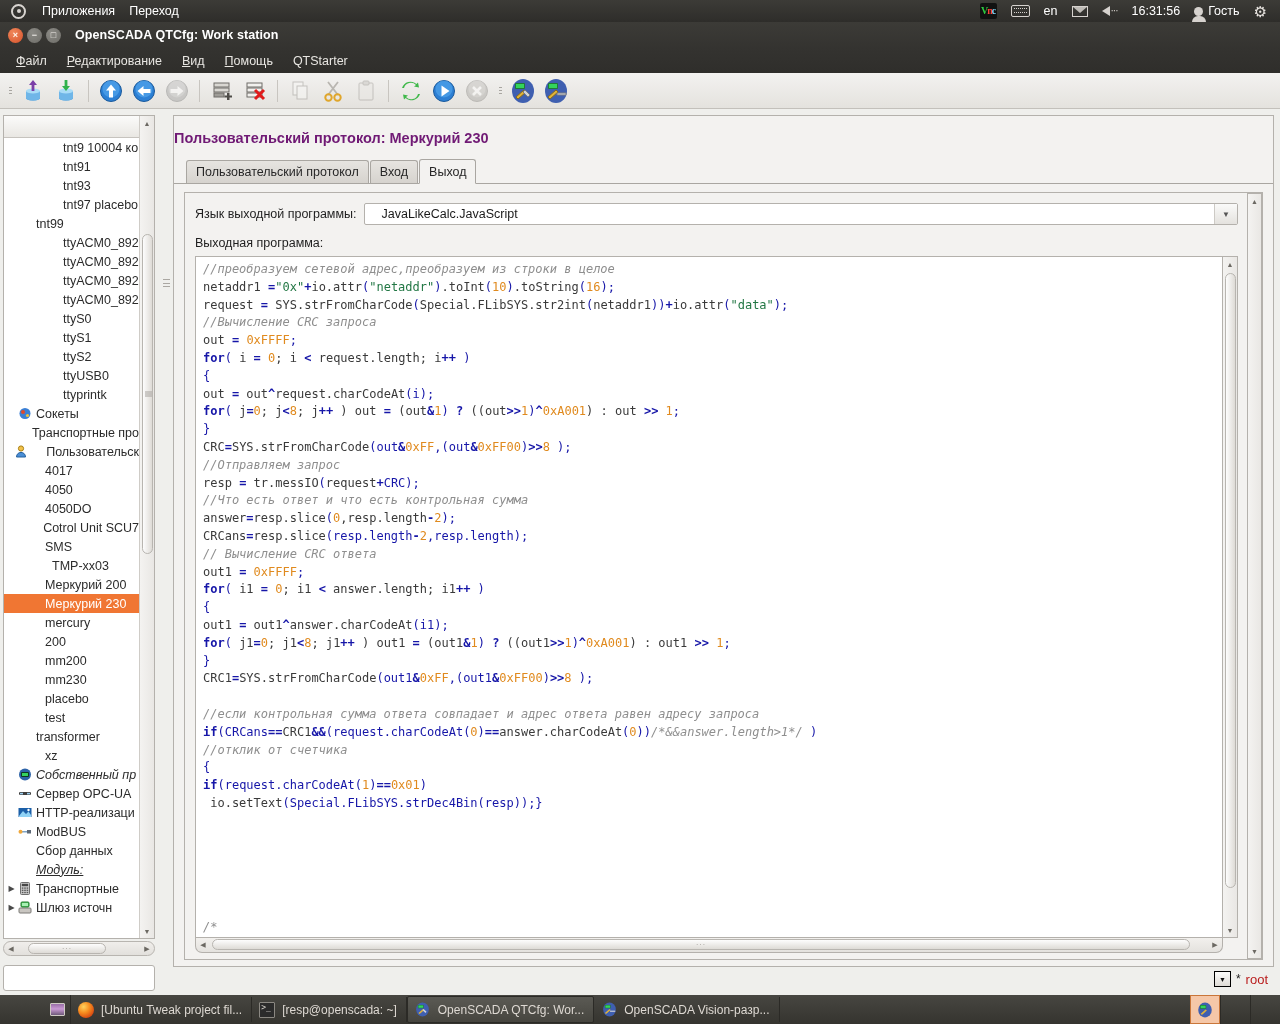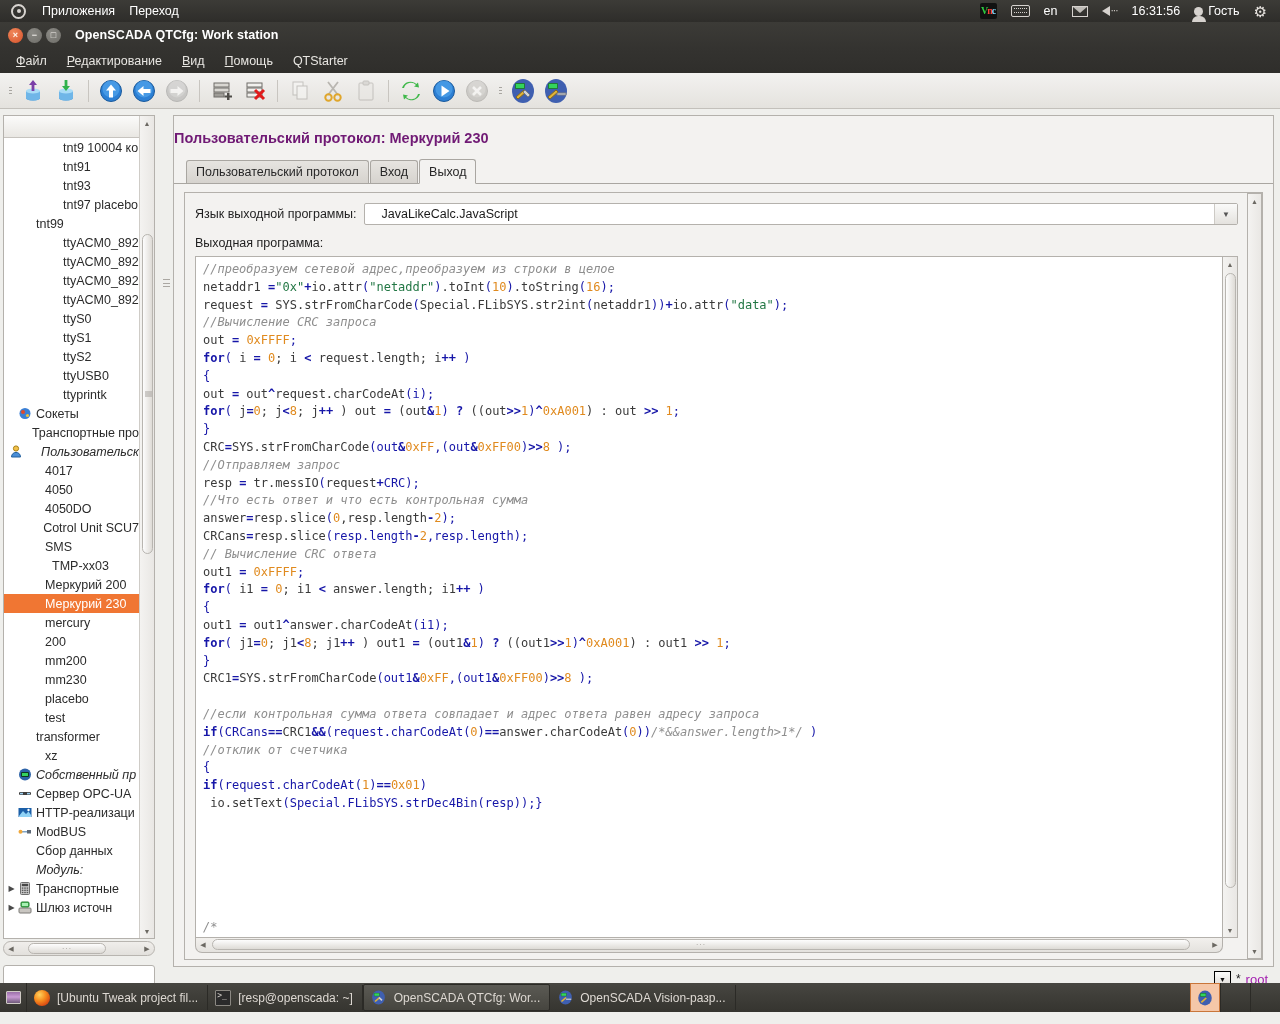--- a/index.html
+++ b/index.html
@@ -132,21 +132,21 @@
   .tnode {
     display:flex; align-items:center; height:19px; font-size:12.5px;
     color:#2b2b2b; white-space:nowrap; padding-left:2px; cursor:default;
   }
   .tnode.selected { background:#f07633; color:#fff; }
   .tnode .arrow {
     width:11px; display:inline-block; text-align:center; font-size:8px; color:#4a4a4a;
   }
   .tnode .tic { width:15px; height:14px; margin-right:4px; display:inline-flex;
                 align-items:center; justify-content:center; flex:0 0 auto;}
-  .tnode.italic { font-style: italic; }
+  .tnode.italic { font-style: italic; text-decoration: underline; }
   
   #tree-vsb {
     width: 15px; background: linear-gradient(to right,#f4f3f1,#e9e7e4);
     border-left: 1px solid #cfccc7; position:relative;
   }
   .sb-arrow { height: 14px; display:flex;align-items:center;justify-content:center;
               font-size:7px; color:#6b6862; }
   #tree-vsb .thumb {
     position:absolute; left:2px; width:11px; border-radius:6px;
     background: linear-gradient(to right,#fdfdfd,#dedbd6);
@@ -272,27 +272,27 @@
   #statusbar {
     height: 24px; display:flex; align-items:center; justify-content:flex-end;
     padding-right:6px; gap:5px; background:#efefec;
   }
   .status-drop {
     width:17px; height:16px; background: linear-gradient(to bottom,#fcfcfb,#dedbd6);
     border:1px solid #000; display:flex; align-items:center; justify-content:center;
     font-size:7px; color:#111;
   }
   .status-star { font-size:12px; color:#222; }
-  .status-user { font-size:13px; color:#a21caf; font-weight:normal; }
+  .status-user { font-size:13px; color:#b91c1c; font-weight:normal; }
 
   
   #taskbar {
-    position:absolute; bottom:12px; left:0; width:1280px; height:29px;
+    position:absolute; bottom:0; left:0; width:1280px; height:29px;
     background: linear-gradient(to bottom, #474641 0%, #35342f 100%);
-    display:flex; align-items:center; color:#ded9d3; font-size:12px;
+    display:flex; align-items:center; color:#ded9d3; font-size:12px;padding-left:44px;
   }
   .tb-showdesk {
     width:27px; height:29px; display:flex;align-items:center;justify-content:center;
     border-right:1px solid #2b2a26;
   }
   .showdesk-glyph {
     width:15px;height:13px;border:1.5px solid #cfcac4;border-radius:1px;
     background: linear-gradient(to bottom,#9a6fa8 0%, #c99ad4 45%, #6f5a7a 100%);
   }
   .task {
@@ -609,21 +609,21 @@
                   <span style="margin-left: 0px;">Транспортные про</span>
                 </div>
                 <div class="tnode">
                   <span class="arrow"></span>
                   <span class="tic">
                     <svg width="14" height="13" viewBox="0 0 14 13">
                       <circle cx="7" cy="3.5" r="2.6" fill="#f2c14a" stroke="#a87f14"></circle>
                       <path d="M2.5 12c0-2.8 2-4.6 4.5-4.6S11.5 9.2 11.5 12z" fill="#4a8ed6" stroke="#23609e"></path>
                     </svg>
                   </span>
-                  <span style="margin-left: 14px; font-style: italic;">Пользовательск</span>
+                  <span style="margin-left: 14px;">Пользовательск</span>
                 </div>
                 <div class="tnode">
                   <span class="arrow"></span>
                   <span class="tic"></span>
                   <span style="margin-left: 9px;">4017</span>
                 </div>
                 <div class="tnode">
                   <span class="arrow"></span>
                   <span class="tic"></span>
                   <span style="margin-left: 9px;">4050</span>

